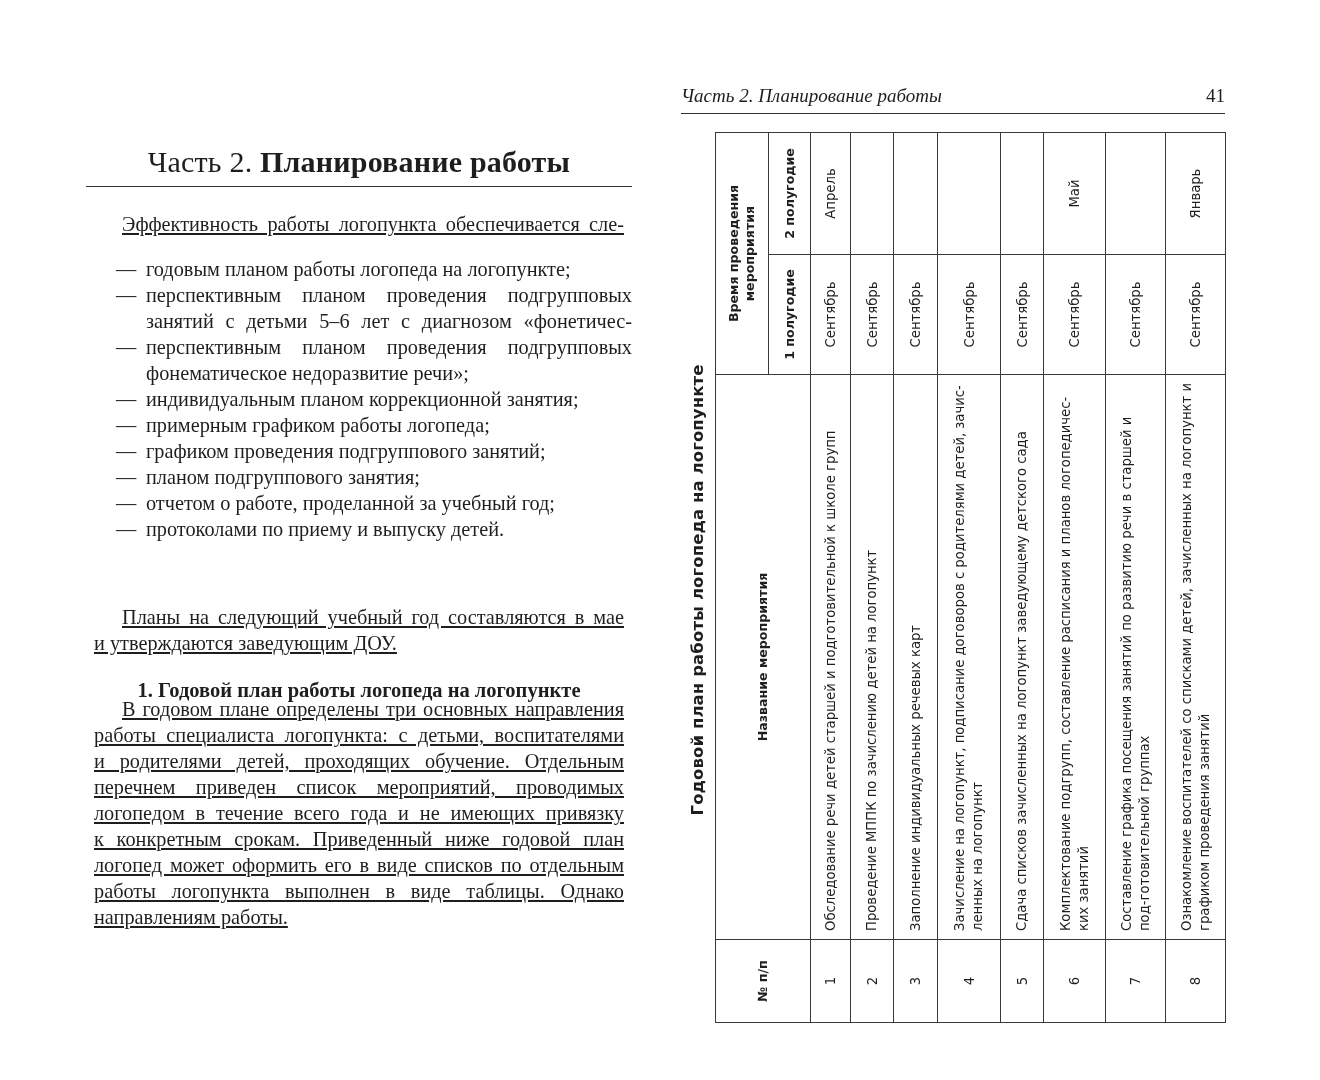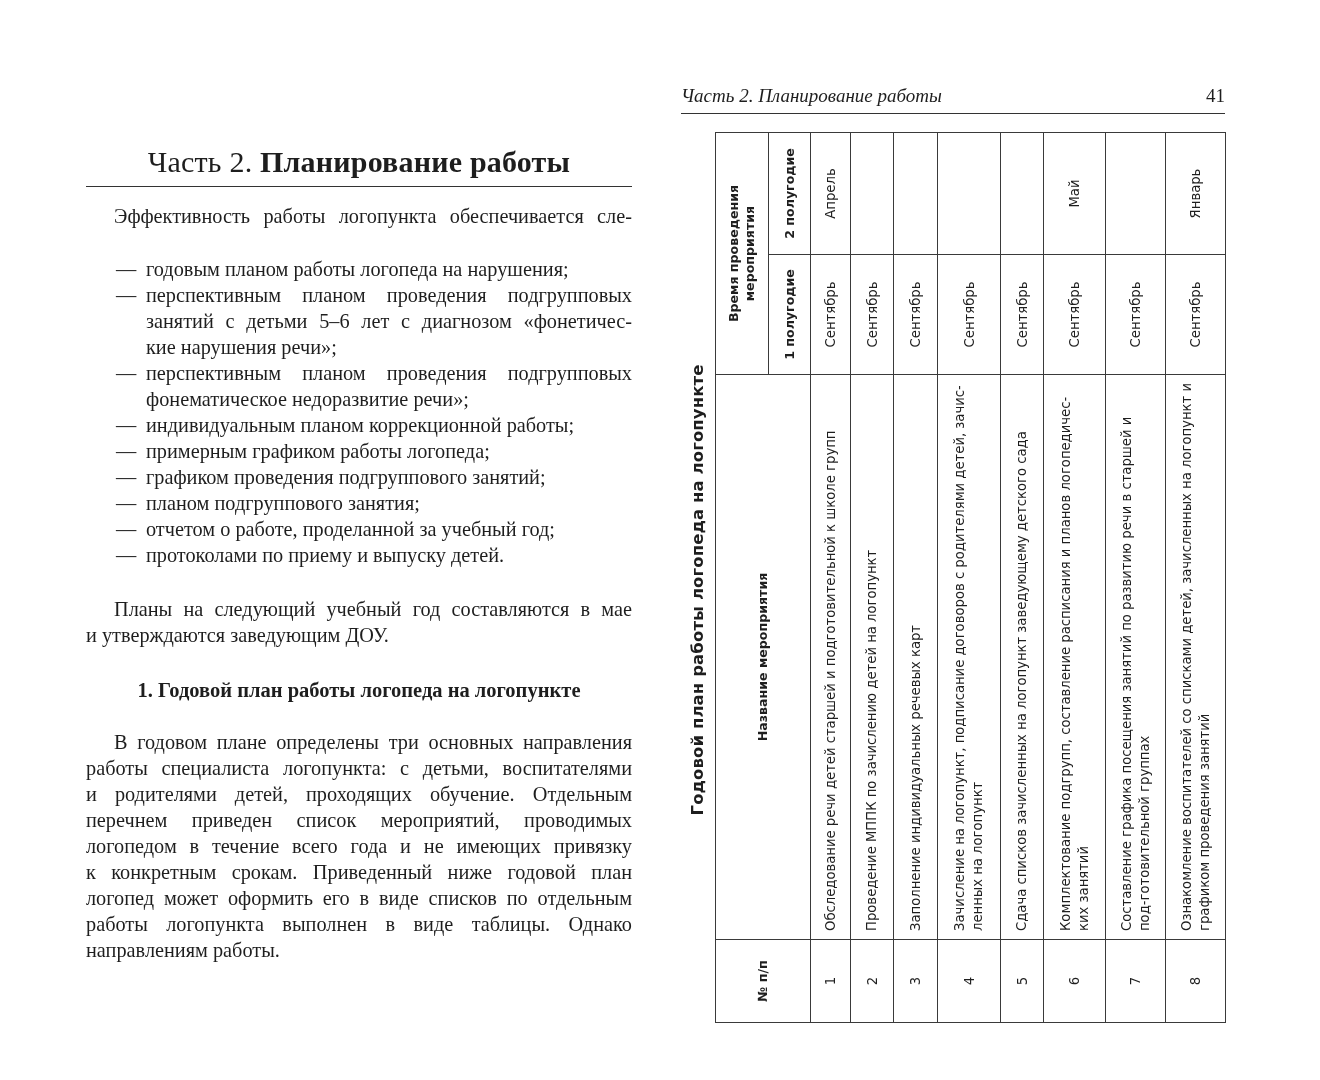--- a/index.html
+++ b/index.html
@@ -20,36 +20,36 @@
   .chapter-title .main { font-weight: bold; }
   .chapter-rule {
     position: absolute; top: 186px; left: 0; width: 546px; height: 0;
     border-top: 1.5px solid #333;
   }
   .body-text {
     position: absolute; left: 0; width: 546px;
     font-family: "Liberation Serif", serif; font-size: 20.3px; line-height: 26px;
     text-align: justify;
   }
-  .para { text-indent: 28px; margin: 0; }
+  .para { text-indent: 28px; margin: 8px; text-decoration: underline; }
   .para .ln { display: block; text-align: justify; text-align-last: justify; }
   .para .ln.last { text-align-last: left; }
   .intro { top: 203px; }
   .bullets { position: absolute; top: 256px; left: 30px; width: 516px; margin: 0; padding: 0; list-style: none;
     font-family: "Liberation Serif", serif; font-size: 20.3px; line-height: 26px; }
   .bullets li { position: relative; padding-left: 30px; }
   .bullets li .dash { position: absolute; left: 0; top: 0; }
   .bullets li .ln { display: block; text-align: justify; text-align-last: justify; }
   .bullets li .ln.last { text-align-last: left; }
   .plans { top: 596px; }
   .section-heading {
     position: absolute; top: 677px; left: 0; width: 546px; text-align: center;
     font-family: "Liberation Serif", serif; font-weight: bold; font-size: 20.5px; line-height: 26px;
   }
-  .annual { top: 729px; }
+  .annual { top: 688px; }
 
   
   .running-head {
     position: absolute; top: 82px; left: 681px; width: 544px; height: 28px;
     font-family: "Liberation Serif", serif; font-size: 19px; line-height: 28px;
   }
   .running-head .rh-title { position: absolute; left: 0; font-style: italic; }
   .running-head .rh-page { position: absolute; right: 0; }
   .running-rule { position: absolute; top: 113px; left: 681px; width: 544px; border-top: 1.5px solid #333; }
 
@@ -104,36 +104,35 @@
 
   <div class="body-text intro">
     <p class="para">
       <span class="ln">Эффективность работы логопункта обеспечивается сле-</span>
     </p>
   </div>
 
   <ul class="bullets">
     <li>
         <span class="dash">—</span>
-        <span class="ln last">годовым планом работы логопеда на нарушения;</span>
+        <span class="ln last">годовым планом работы логопеда на логопункте;</span>
       </li>
     <li>
         <span class="dash">—</span>
         <span class="ln">перспективным планом проведения подгрупповых</span>
         <span class="ln">занятий с детьми 5–6 лет с диагнозом «фонетичес-</span>
-        <span class="ln last">кие нарушения речи»;</span>
       </li>
     <li>
         <span class="dash">—</span>
         <span class="ln">перспективным планом проведения подгрупповых</span>
         <span class="ln last">фонематическое недоразвитие речи»;</span>
       </li>
     <li>
         <span class="dash">—</span>
-        <span class="ln last">индивидуальным планом коррекционной работы;</span>
+        <span class="ln last">индивидуальным планом коррекционной занятия;</span>
       </li>
     <li>
         <span class="dash">—</span>
         <span class="ln last">примерным графиком работы логопеда;</span>
       </li>
     <li>
         <span class="dash">—</span>
         <span class="ln last">графиком проведения подгруппового занятий;</span>
       </li>
     <li>

